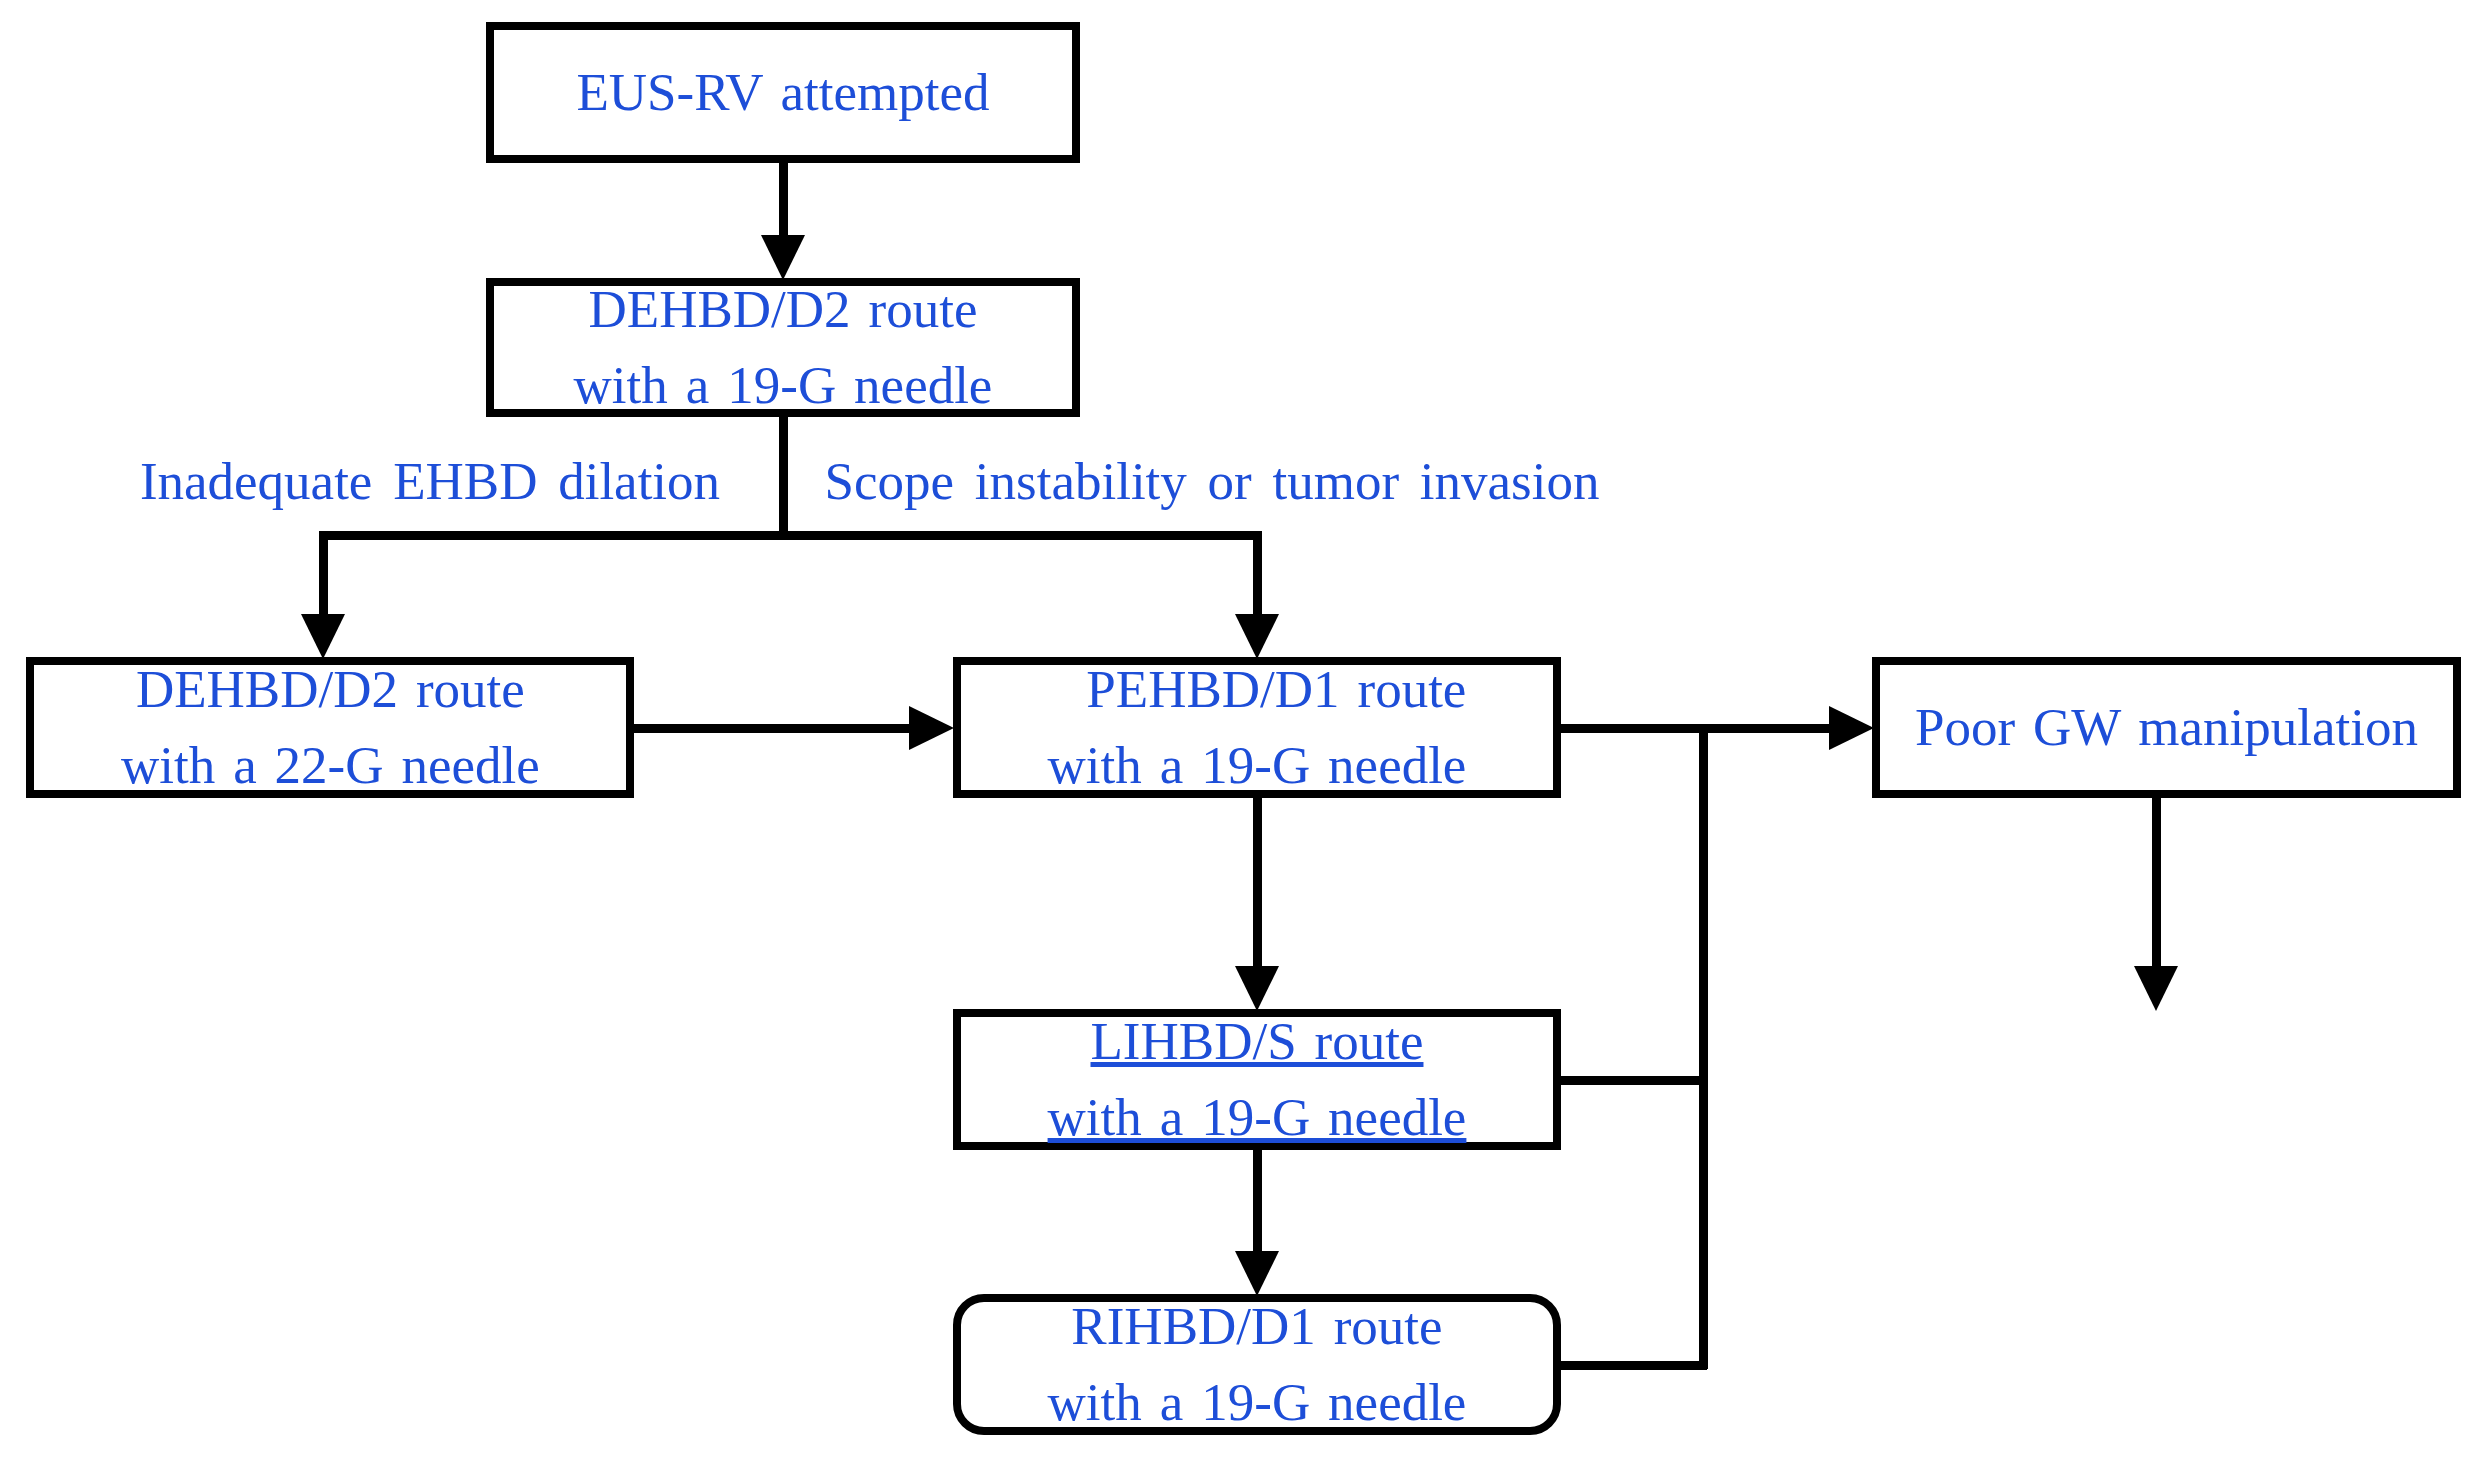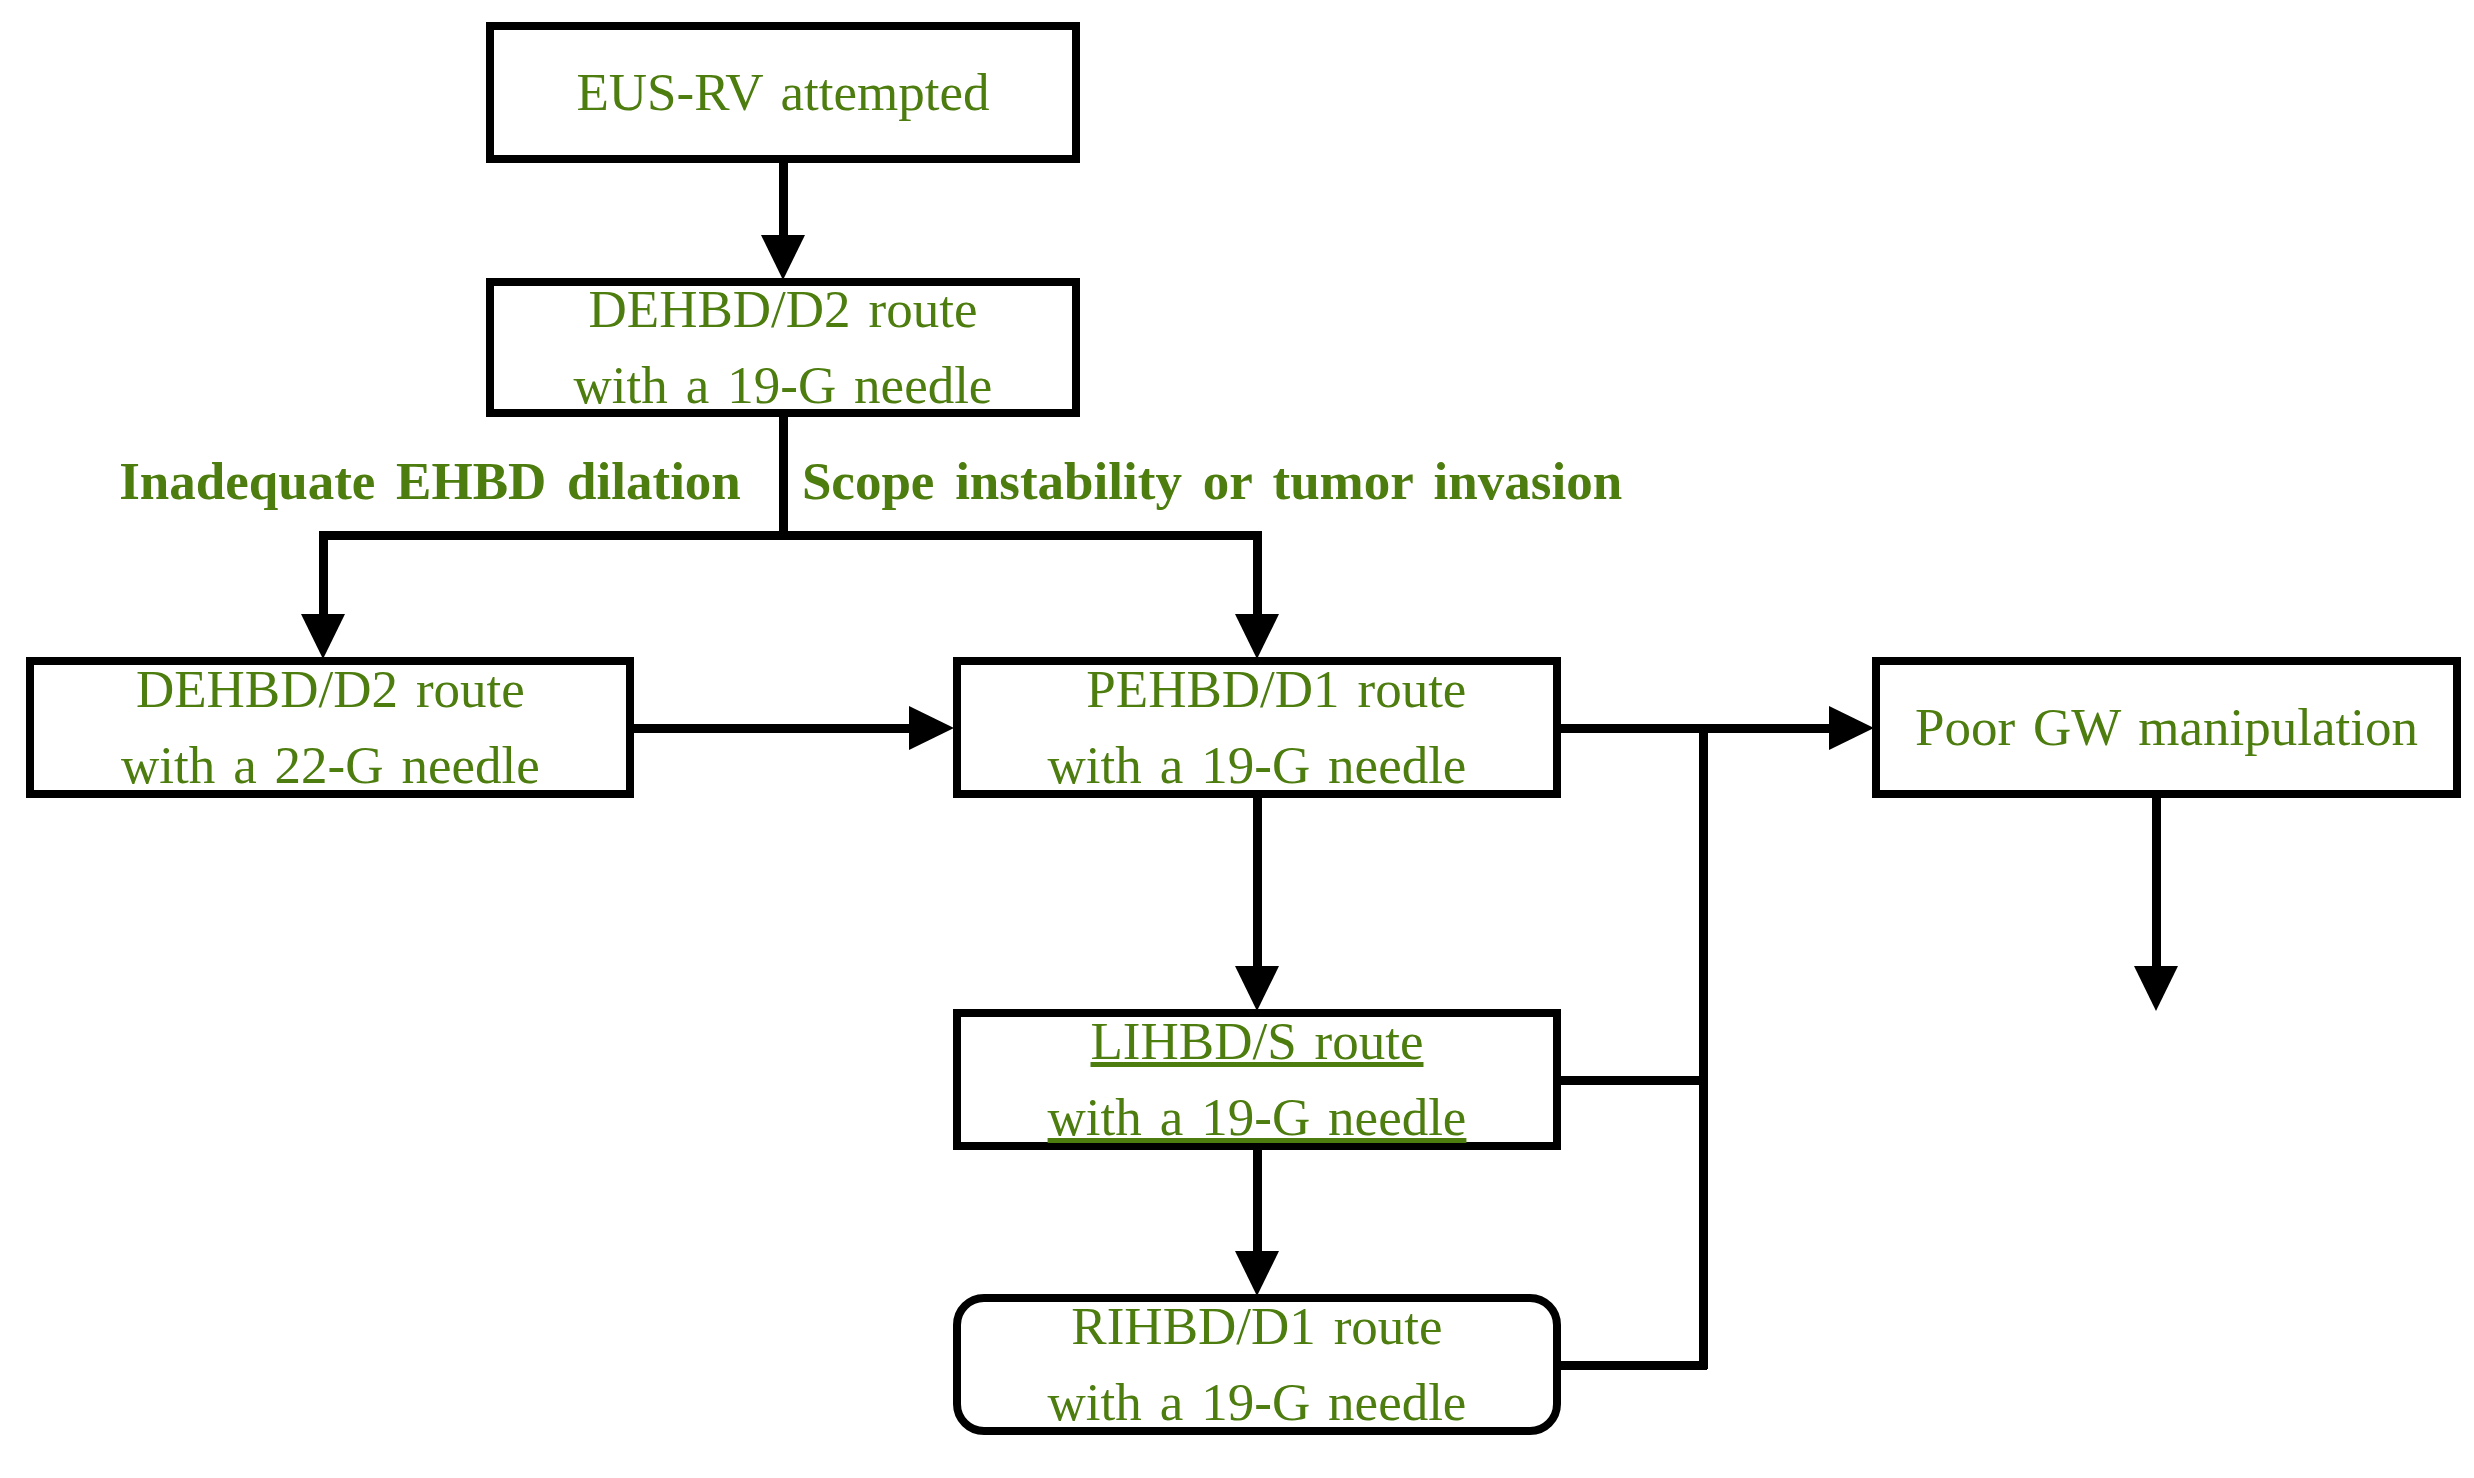--- a/index.html
+++ b/index.html
@@ -6,21 +6,21 @@
     margin: 0;
     padding: 0;
     background: #ffffff;
   }
   #canvas {
     position: relative;
     width: 2475px;
     height: 1464px;
     background: #ffffff;
     font-family: "Liberation Serif", "DejaVu Serif", serif;
-    color: #4d7c0f;
+    color: #1d4ed8;
     overflow: hidden;
   }
   .node {
     position: absolute;
     box-sizing: border-box;
     border: 8.5px solid #000000;
     background: #ffffff;
     display: flex;
     align-items: center;
     justify-content: center;
@@ -31,21 +31,20 @@
     word-spacing: 4.7px;
     z-index: 2;
   }
   .edge-label {
     position: absolute;
     transform: translateX(-50%);
     font-size: 53px;
     white-space: nowrap;
     word-spacing: 7.5px;
     z-index: 2;
-    font-weight: bold;
   }
   .line {
     position: absolute;
     background: #000000;
     z-index: 1;
   }
   .arrowhead {
     position: absolute;
     width: 0;
     height: 0;

